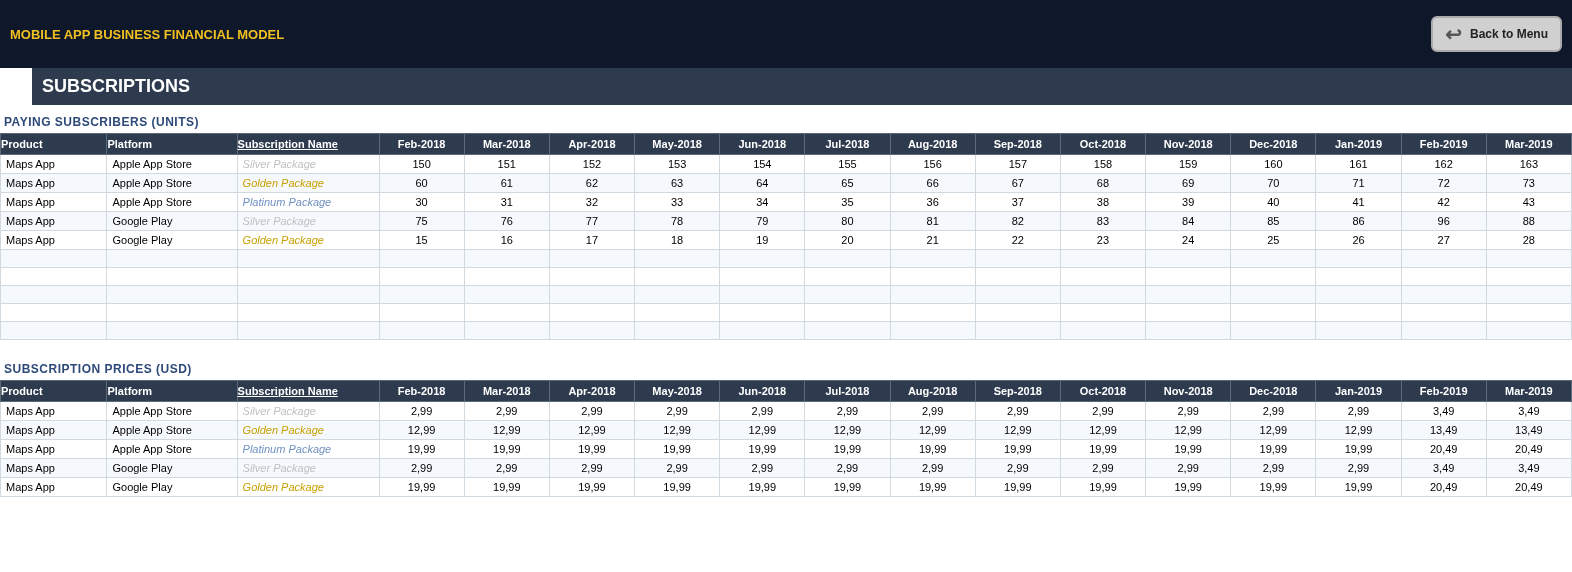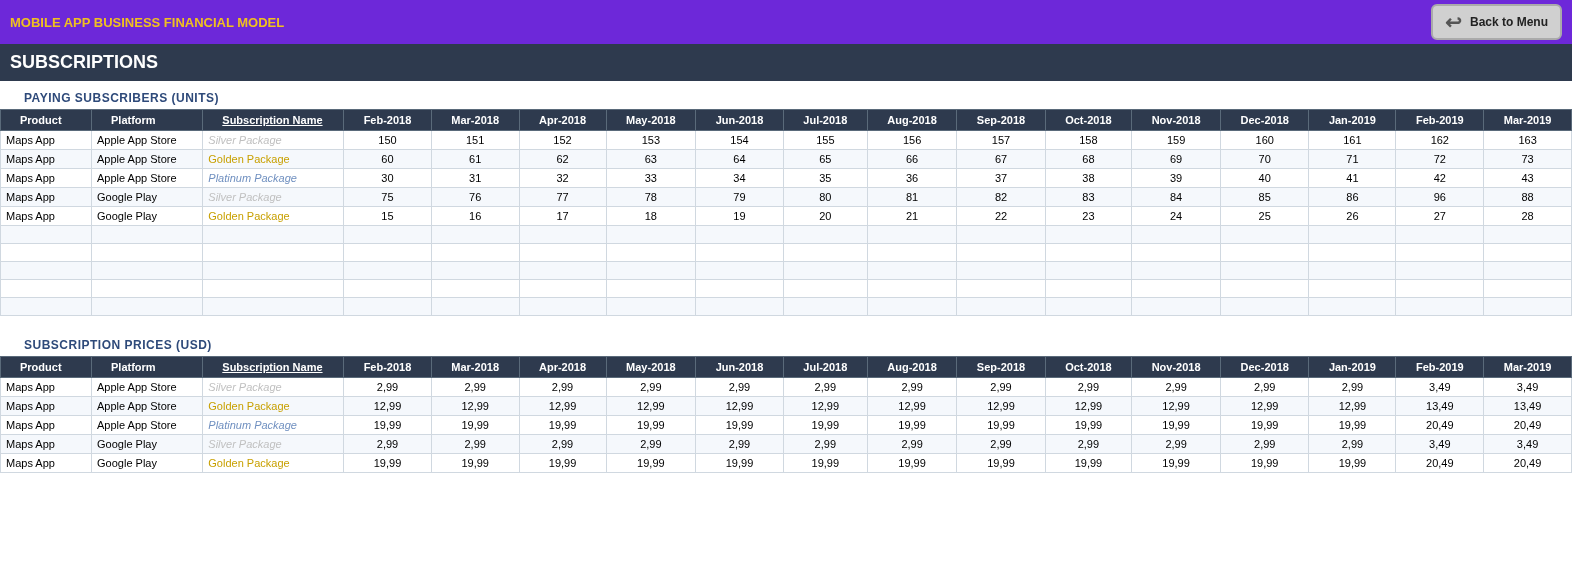--- a/index.html
+++ b/index.html
@@ -1,36 +1,37 @@
 <!DOCTYPE html>
 <html><head>
   <meta charset="utf-8">
   <style>
     * { margin: 0; padding: 0; box-sizing: border-box; }
     body { font-family: Arial, sans-serif; font-size: 11px; background: #fff; width: 1572px; }
 
     .header-top {
-      background: #6d28d9;
+      background: #0f172a;
       color: #f0c020;
       font-weight: bold;
       font-size: 13px;
-      padding: 4px 10px;
+      padding: 16px 10px;
       display: flex;
       align-items: center;
       justify-content: space-between;
     }
     .header-bottom {
       background: #2e3a4e;
       color: #fff;
       font-weight: bold;
       font-size: 18px;
       padding: 8px 10px;
       display: flex;
       align-items: center;
       justify-content: space-between;
+      margin-left: 32px;
     }
 
     .back-btn {
       display: flex;
       align-items: center;
       background: #d0d0d0;
       border: 2px solid #aaa;
       border-radius: 6px;
       padding: 4px 12px;
       cursor: pointer;
@@ -41,36 +42,36 @@
     }
     .back-btn .arrow {
       font-size: 20px;
       color: #555;
     }
 
     .section-title {
       color: #2e4a7a;
       font-weight: bold;
       font-size: 12px;
-      padding: 10px 8px 4px 24px;
+      padding: 10px 8px 4px 4px;
       letter-spacing: 0.5px;
     }
 
     table {
       width: 100%;
       border-collapse: collapse;
       font-size: 11px;
     }
 
     thead tr {
       background: #2e3a4e;
       color: #fff;
     }
     thead th {
-      padding: 4px 19px;
+      padding: 4px 0;
       text-align: left;
       border: 1px solid #5a6a7a;
       white-space: nowrap;
     }
     thead th.num {
       text-align: center;
     }
 
     tbody tr {
       background: #fff;
@@ -86,20 +87,21 @@
     }
     tbody td.num {
       text-align: center;
     }
     tbody td.silver {
       color: #c0c0c0;
       font-style: italic;
     }
     tbody td.gold {
       color: #c8a000;
+      font-style: italic;
     }
     tbody td.platinum {
       color: #7090c0;
       font-style: italic;
     }
 
     .empty-row td {
       height: 18px;
     }
 

